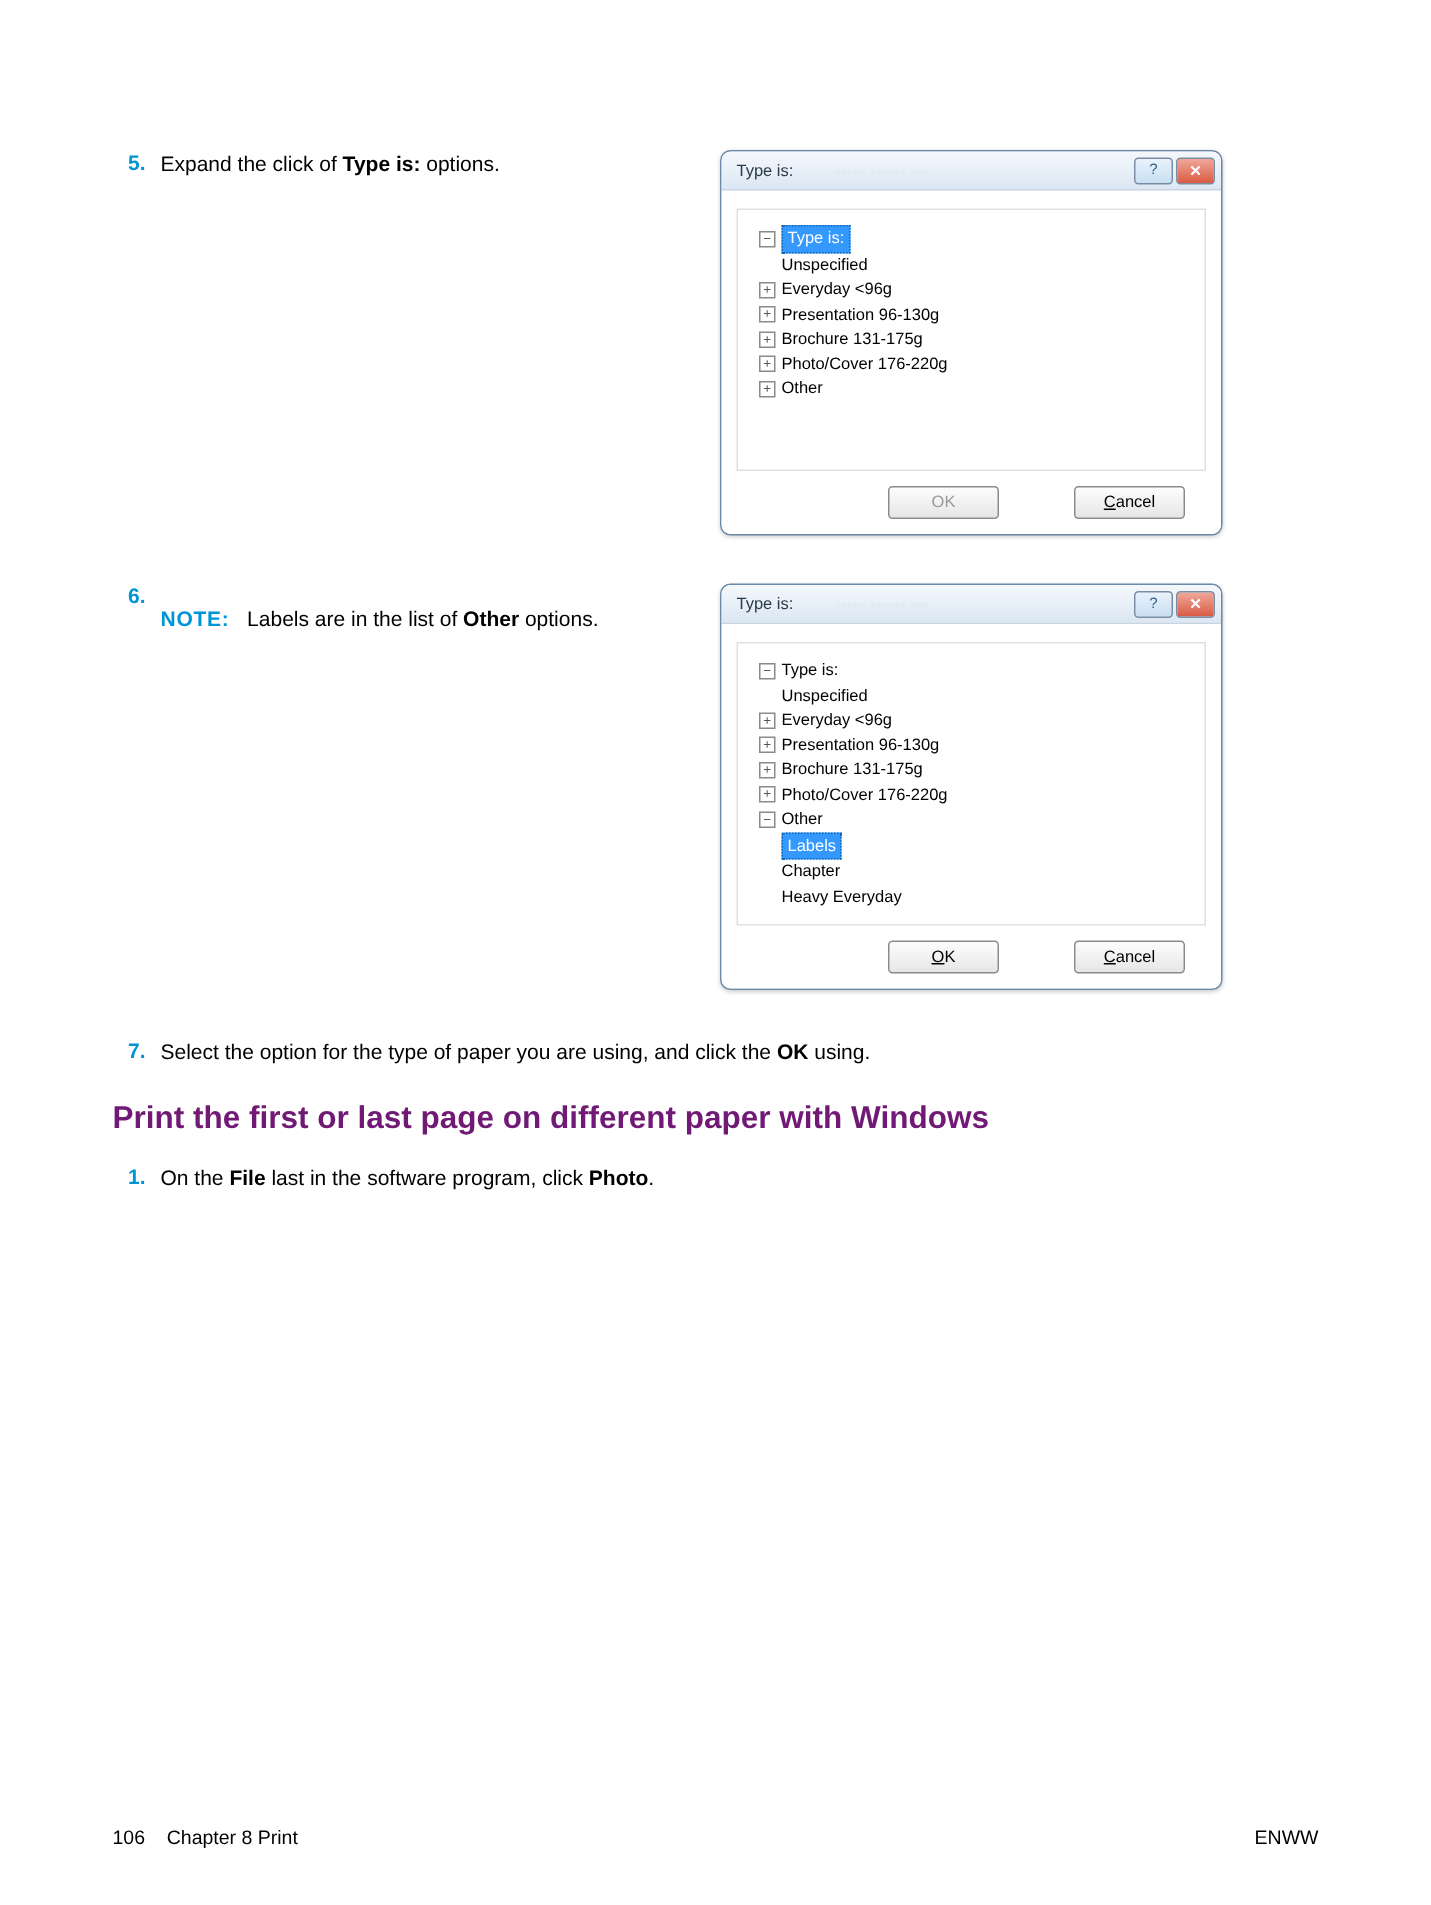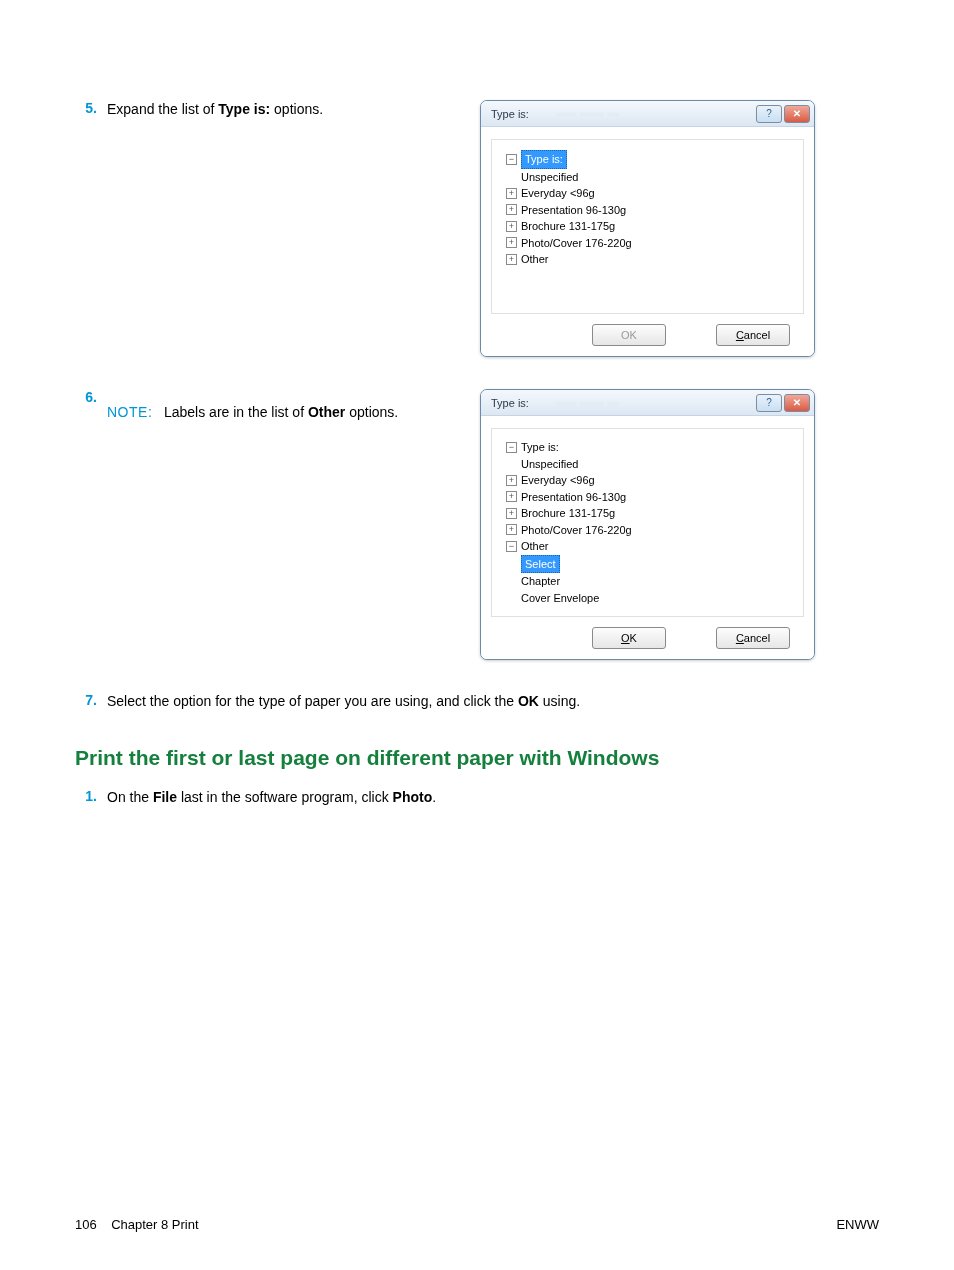--- a/index.html
+++ b/index.html
@@ -38,21 +38,21 @@
     flex: none;
     font-weight: bold;
     color: #0096d6;
     text-align: right;
     padding-right: 10px;
     font-size: 14px;
   }
   .step-body { flex: 1; line-height: 1.35; }
   .step-body .bold { font-weight: bold; }
   .note-box { margin-top: 14px; }
-  .note-label { font-weight: normal; color: #0096d6; letter-spacing: 0.5px; }
+  .note-label { font-weight: bold; color: #0096d6; letter-spacing: 0.5px; }
 
   
   .dialog {
     width: 335px;
     border: 1px solid #6b8aaa;
     border-radius: 7px;
     background: #fff;
     box-shadow: 0 1px 3px rgba(0,0,0,0.2);
     margin-bottom: 12px;
     overflow: hidden;
@@ -142,24 +142,24 @@
     background: linear-gradient(#fdfdfd,#e6e6e6);
     font-size: 11px;
     display: flex; align-items: center; justify-content: center;
     cursor: pointer;
   }
   .btn.disabled { color:#9a9a9a; cursor:default; }
   .btn .ul { text-decoration: underline; }
 
   
   h2.section {
-    color: #15803d;
+    color: #701a75;
     font-size: 21px;
     font-weight: bold;
-    margin: 35px 0 18px 0;
+    margin: 23px 0 18px 0;
   }
 
   
   .footer {
     position: absolute;
     left: 75px; right: 75px; bottom: 38px;
     display: flex;
     justify-content: space-between;
     font-size: 13px;
     margin-top: 21px;
@@ -167,21 +167,21 @@
 </style>
 </head>
 <body>
 
 <div class="page">
 
   <div class="row">
     <div class="left">
       <div class="num">5.</div>
       <div class="step-body">
-        <span>Expand the list of </span><span class="bold">Type is:</span><span> options.</span>
+        <span>Expand the click of </span><span class="bold">Type is:</span><span> options.</span>
       </div>
     </div>
     <div class="right">
 
       <div class="dialog">
         <div class="title-bar">
           <span class="title-text">Type is:</span>
           <span class="blur-text">·····  ······  ···</span>
           <div class="title-btns">
             <div class="title-btn help-btn">
@@ -295,29 +295,29 @@
                     <span class="expander">+</span>
                     <span>Photo/Cover 176-220g</span>
                   </div>
                   <div class="tree-item">
                     <span class="expander">−</span>
                     <span>Other</span>
                   </div>
                   <div class="children">
                     <div class="tree-item">
                       <span class="no-expander"></span>
-                      <span class="sel">Select</span>
+                      <span class="sel">Labels</span>
                     </div>
                     <div class="tree-item">
                       <span class="no-expander"></span>
                       <span>Chapter</span>
                     </div>
                     <div class="tree-item">
                       <span class="no-expander"></span>
-                      <span>Cover Envelope</span>
+                      <span>Heavy Everyday</span>
                     </div>
                   </div>
                 </div>
             </div>
           </div>
           <div class="button-row">
             <div class="btn">
                 <span class="ul">O</span>
                 <span>K</span>
               </div>

